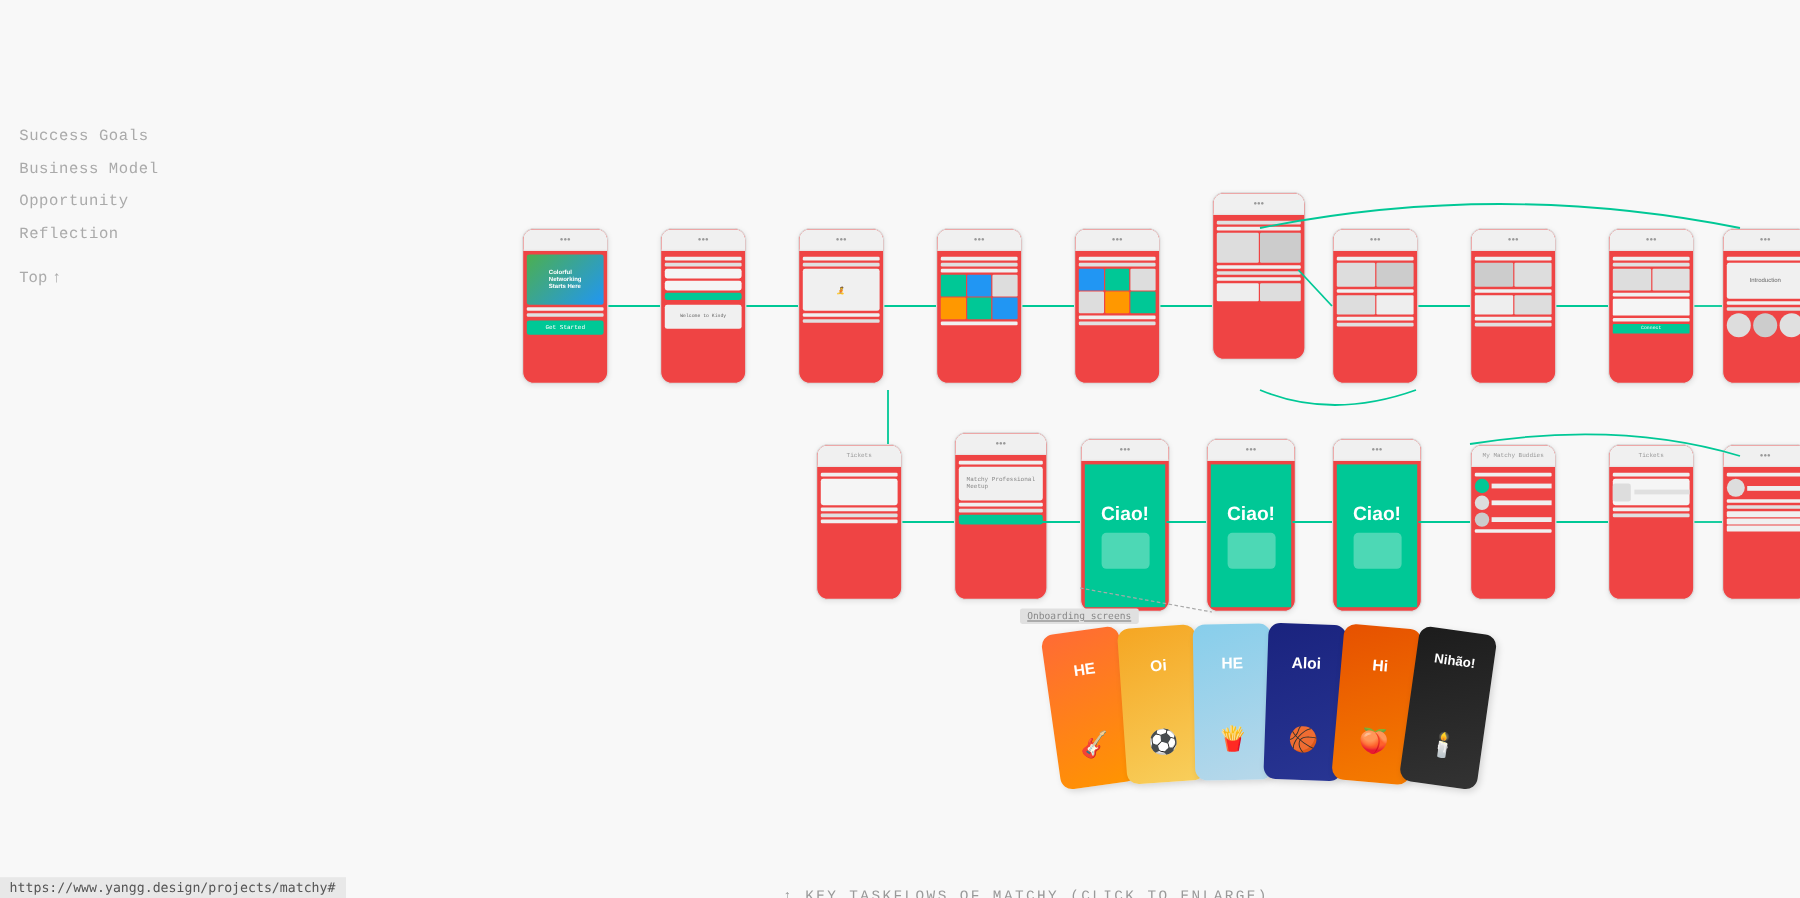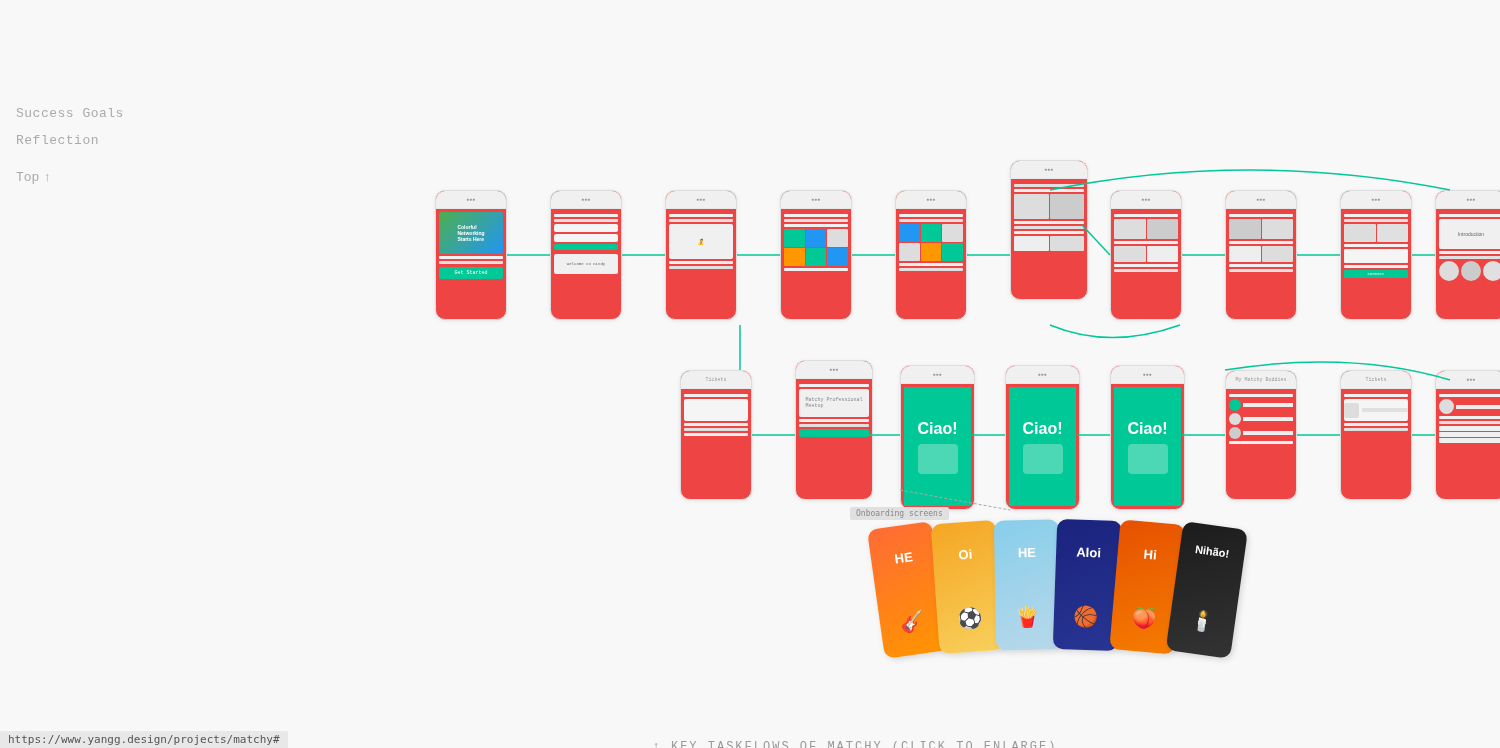--- a/index.html
+++ b/index.html
@@ -188,20 +188,22 @@
       height: 100%;
       pointer-events: none;
       z-index: 2;
     }
   </style>
 </head>
 <body>
 
 <nav class="sidebar">
   <a class="sidebar-item">Success Goals</a>
+  <a class="sidebar-item">Business Model</a>
+  <a class="sidebar-item">Opportunity</a>
   <a class="sidebar-item">Reflection</a>
   <div class="sidebar-top">
     <span>Top</span>
     <span>↑</span>
   </div>
 </nav>
 
 <div class="main-content">
   <div class="diagram-area">
 
@@ -545,21 +547,21 @@
           </div>
           <div class="screen-line"></div>
           <div class="screen-line-dark"></div>
           <div style="height:5px; background:#f0f0f0; border-radius:1px; margin:1px 0;"></div>
           <div style="height:5px; background:#f0f0f0; border-radius:1px; margin:1px 0;"></div>
           <div style="height:5px; background:#f0f0f0; border-radius:1px; margin:1px 0;"></div>
         </div>
       </div>
     </div>
 
-    <div style="position:absolute; left:600px; top:447px; background:#e0e0e0; color:#888; font-size:8px; padding:2px 6px; border-radius:2px; font-family:monospace;">Onboarding screens</div>
+    <div style="position:absolute; left:600px; top:447px; background:#e0e0e0; color:#888; font-size:8px; padding:2px 6px; border-radius:2px; font-family:monospace;text-decoration:underline;">Onboarding screens</div>
 
     <div style="position:absolute; left:625px; top:460px; display:flex;">
 
       <div class="stacked-phone sp-orange" style="transform:rotate(-8deg) translateY(5px); z-index:1;">
         <div style="position:absolute; top:25px; left:0; right:0; text-align:center; font-size:13px; font-weight:900; color:#fff; font-family:sans-serif;">HE</div>
         <div style="position:absolute; bottom:20px; left:50%; transform:translateX(-50%); font-size:20px;">🎸</div>
       </div>
 
       <div class="stacked-phone" style="background:linear-gradient(160deg,#f5a623,#f8cf5c); transform:rotate(-4deg) translateY(2px); z-index:2; margin-left:-5px;">
         <div style="position:absolute; top:25px; left:0; right:0; text-align:center; font-size:13px; font-weight:900; color:#fff; font-family:sans-serif;">Oi</div>

